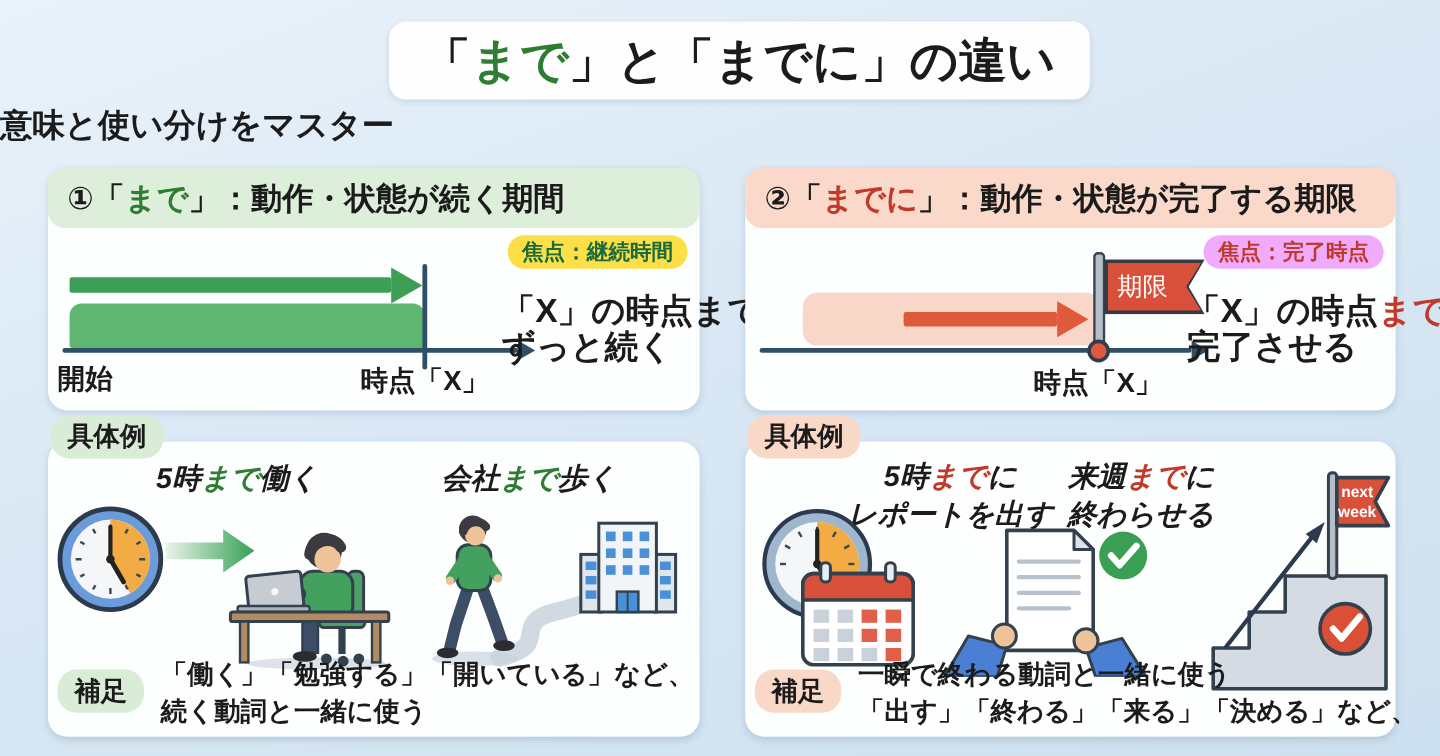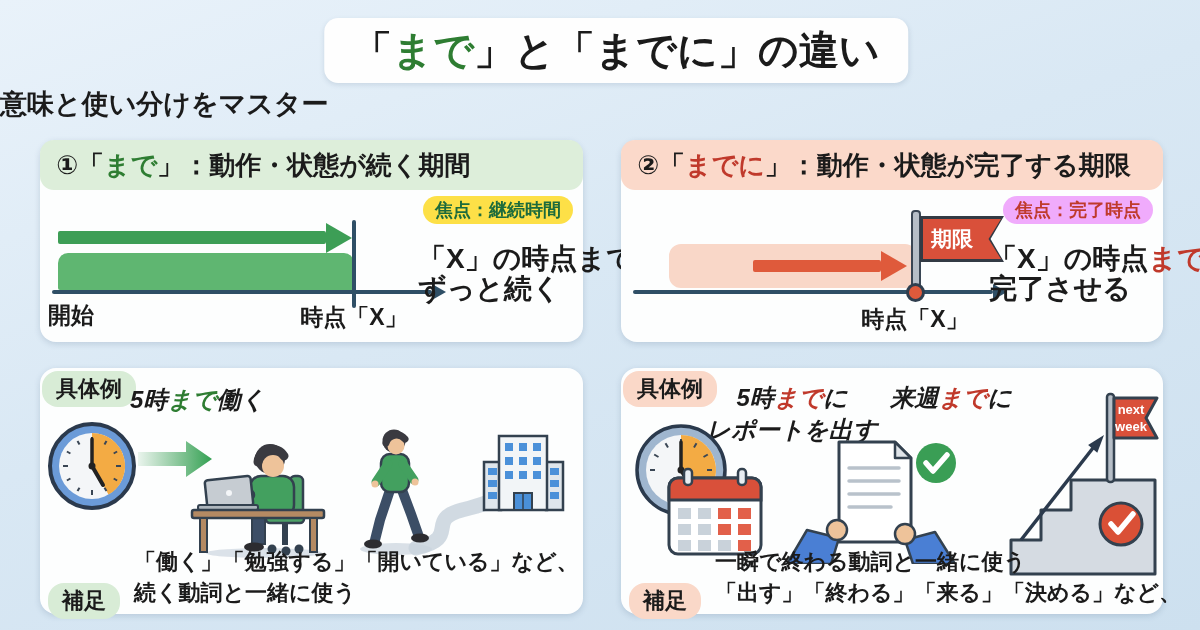--- a/index.html
+++ b/index.html
@@ -21,21 +21,21 @@
   .card-br{left:621px;top:368px;width:542px;height:246px;}
   .hdr{position:absolute;top:0;left:0;right:0;height:50px;border-radius:14px;
         display:flex;align-items:center;padding-left:16px;font-size:26px;font-weight:bold;white-space:nowrap;}
   .hdr-green{background:#ddeeda;}
   .hdr-pink{background:#fbd9ca;}
   .focus-badge{position:absolute;right:10px;top:56px;padding:2px 12px;border-radius:14px;
         font-size:18px;font-weight:bold;white-space:nowrap;}
   .focus-green{background:#fde047;color:#1c6b3c;}
   .focus-pink{background:#f0abfc;color:#bf3a2b;}
   .pill-badge{position:absolute;padding:3px 14px;border-radius:16px;font-size:22px;
-        font-weight:bold;white-space:nowrap;color:#1b1b1b;margin-top:25px;}
+        font-weight:bold;white-space:nowrap;color:#1b1b1b;}
   .pill-green{background:#d8ecd6;}
   .pill-pink{background:#fad8c8;}
   .tl-note{position:absolute;font-size:28px;font-weight:bold;line-height:30px;white-space:nowrap;}
   .axis{position:absolute;height:4px;background:#2f4f66;border-radius:2px;}
   .axis-head{position:absolute;width:0;height:0;border-top:8px solid transparent;
         border-bottom:8px solid transparent;border-left:14px solid #2f4f66;}
   .vline{position:absolute;width:4px;background:#2f4f66;border-radius:2px;}
   .g-arrow-body{position:absolute;background:#3d9e56;border-radius:2px;}
   .g-arrow-head{position:absolute;width:0;height:0;border-top:15px solid transparent;
         border-bottom:15px solid transparent;border-left:26px solid #3d9e56;}
@@ -44,21 +44,21 @@
   .o-arrow-body{position:absolute;background:#df5a3b;border-radius:2px;}
   .o-arrow-head{position:absolute;width:0;height:0;border-top:15px solid transparent;
         border-bottom:15px solid transparent;border-left:26px solid #df5a3b;}
   .pole{position:absolute;width:10px;background:#b6bec7;border:2.5px solid #3a4654;
         border-radius:4px 4px 2px 2px;box-sizing:border-box;}
   .flag-outer{position:absolute;width:84px;height:46px;background:#333a44;
         clip-path:polygon(0 0,100% 0,84% 50%,100% 100%,0 100%);}
   .flag-inner{position:absolute;left:3px;top:3px;right:3px;bottom:3px;background:#d9503a;
         clip-path:polygon(0 0,100% 0,84% 50%,100% 100%,0 100%);
         display:flex;align-items:center;justify-content:flex-start;padding-left:8px;
-        color:#fff;font-size:21px;font-weight:bold;}
+        color:#fff;font-size:21px;font-weight:normal;}
   .dot{position:absolute;width:19px;height:19px;border-radius:50%;background:#df5a3b;
         border:3px solid #2f3e4e;box-sizing:border-box;}
   .axis-label{position:absolute;font-size:23px;font-weight:bold;white-space:nowrap;}
   .caption{position:absolute;font-size:24px;font-weight:bold;line-height:32px;
         white-space:nowrap;text-align:center;font-style:italic;}
   .note-text{position:absolute;font-size:22px;font-weight:bold;line-height:31px;white-space:nowrap;}
   svg{position:absolute;}
   svg text{font-family:"Liberation Sans","DejaVu Sans",sans-serif;font-weight:bold;}
 </style>
 </head>
@@ -113,20 +113,21 @@
     <div class="tl-note" style="left:368px;top:104px;">
       <div><span>「X」の時点</span><span class="kw-red">まで</span><span>に、</span></div>
       <div>完了させる</div>
     </div>
   </div>
 
   <div class="card card-bl">
     <div class="pill-badge pill-green" style="left:2px;top:-22px;">具体例</div>
 
     <div class="caption" style="left:90px;top:16px;"><span>5時</span><span class="kw-green">まで</span><span>働く</span></div>
+    <div class="caption" style="left:328px;top:16px;"><span>会社</span><span class="kw-green">まで</span><span>歩く</span></div>
 
     <svg style="left:6px;top:48px;" width="292" height="142" viewBox="0 0 292 142">
       <defs>
         <linearGradient id="ga" x1="0" y1="0" x2="1" y2="0">
           <stop offset="0" stop-color="#3d9e56" stop-opacity="0.1"></stop>
           <stop offset="1" stop-color="#33a152"></stop>
         </linearGradient>
       </defs>
       <g>
         <circle cx="46" cy="50" r="42" fill="#6b9bd8" stroke="#2b3a4d" stroke-width="4"></circle>
@@ -232,20 +233,21 @@
 
   <div class="card card-br">
     <div class="pill-badge pill-pink" style="left:2px;top:-22px;">具体例</div>
 
     <div class="caption" style="left:78px;top:14px;width:186px;">
       <div><span>5時</span><span class="kw-red">まで</span><span>に</span></div>
       <div>レポートを出す</div>
     </div>
     <div class="caption" style="left:262px;top:14px;width:136px;">
       <div><span>来週</span><span class="kw-red">まで</span><span>に</span></div>
+      <div>終わらせる</div>
     </div>
 
     <svg style="left:8px;top:52px;" width="136" height="140" viewBox="0 0 136 140">
       <g>
         <circle cx="52" cy="50" r="44" fill="#9fb6cf" stroke="#2b3a4d" stroke-width="3.5"></circle>
         <circle cx="52" cy="50" r="35" fill="#f4f6f8"></circle>
         <path d="M52,50 L52,15 A35,35 0 0 1 69.5,80.3 Z" fill="#f3ab44"></path>
         <g stroke="#3a4654" stroke-width="2">
           <line x1="52" y1="19" x2="52" y2="24"></line>
             <line x1="83" y1="50" x2="78" y2="50"></line>

